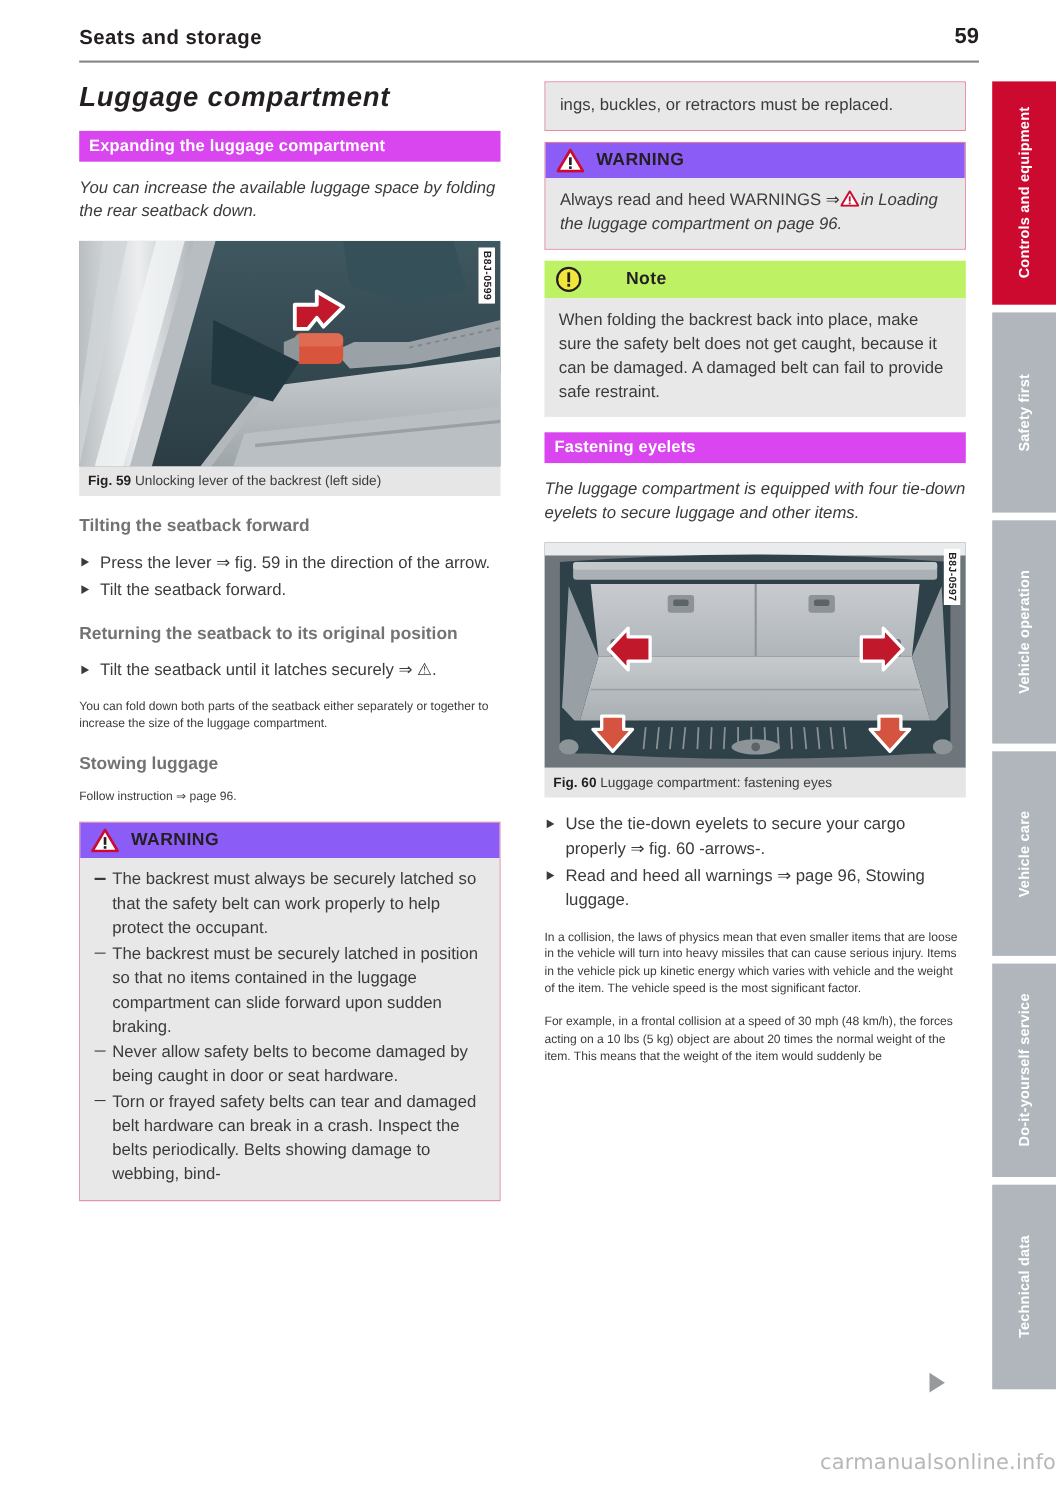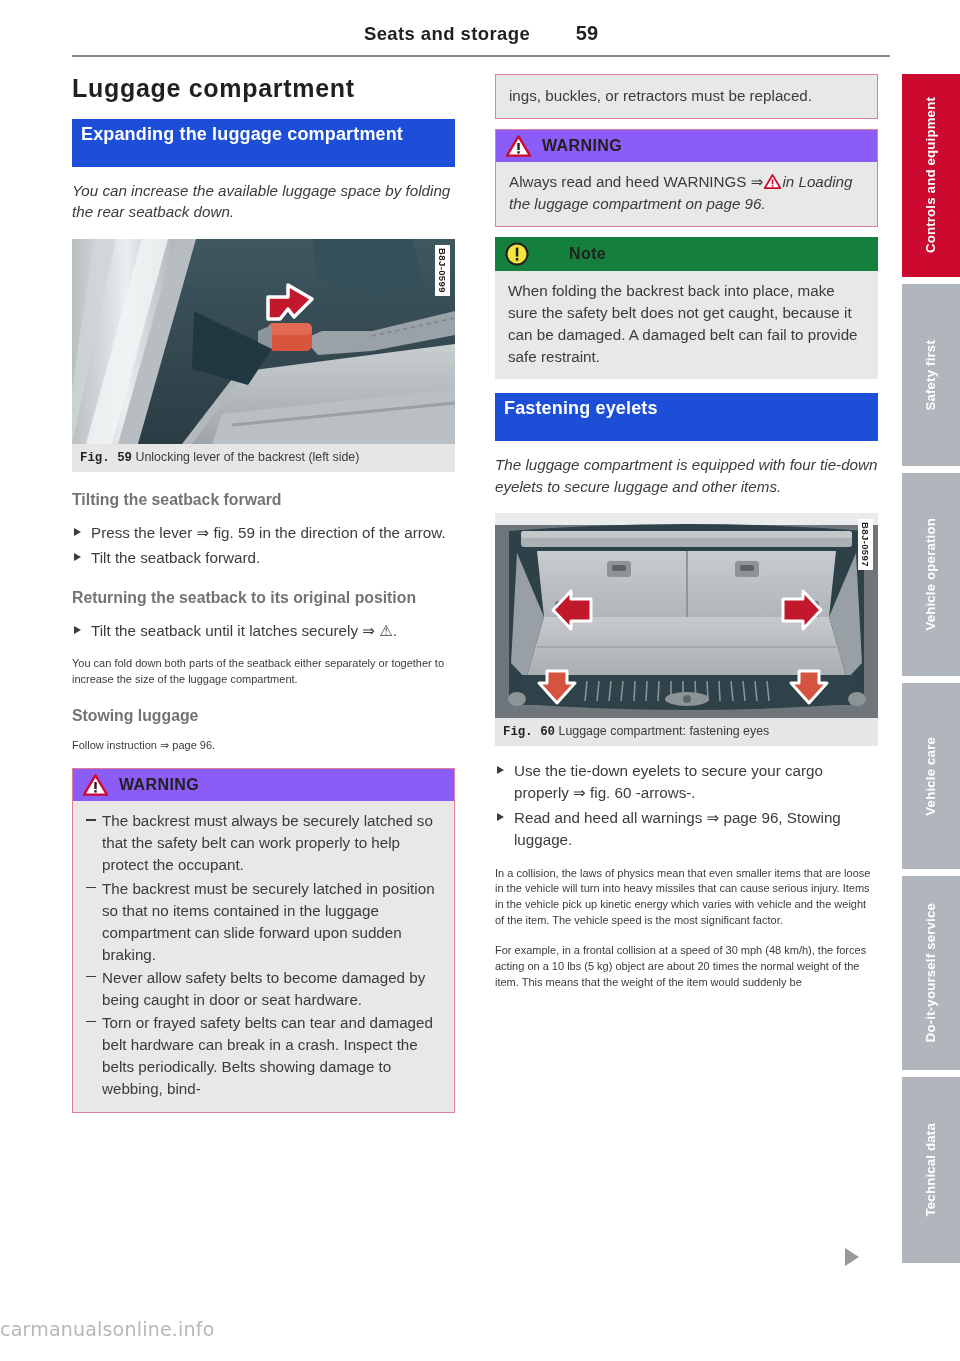--- a/index.html
+++ b/index.html
@@ -12,21 +12,21 @@
     position: relative;
     font-family: "Liberation Sans", sans-serif;
     color: #3b3b3d;
     overflow: hidden;
   }
 
   
   #page-header {
     position: absolute;
     left: 72px; top: 22px; width: 818px;
-    display: flex; align-items: flex-end; justify-content: center;
+    display: flex; align-items: flex-end; justify-content: space-between;
   }
   #page-header .hdr-title {
     font-size: 18.5px; font-weight: bold; color: #231f20;
     letter-spacing: .4px;
   }
   #page-header .hdr-page {
     font-size: 20px; font-weight: bold; color: #231f20;
     margin-left: 38px; width: 30px; text-align: right;
   }
   #header-rule {
@@ -35,26 +35,26 @@
   }
 
   
   .column { position: absolute; top: 74px; width: 383px; }
   #col-left  { left: 72px; }
   #col-right { left: 495px; }
 
   
   h1.chapter-title {
     font-size: 25px; font-weight: bold; color: #231f20;
-    margin: 0 0 16px 0; letter-spacing: .7px; line-height: 1.15;
+    margin: 0 0 16px 0; letter-spacing: .7px; line-height: 1.15; font-style: italic;
   }
   .red-bar {
-    background: #1d4ed8; color: #ffffff;
-    font-size: 18px; font-weight: bold;
-    padding: 5px 9px 22px 9px;
+    background: #d946ef; color: #ffffff;
+    font-size: 15px; font-weight: bold;
+    padding: 5px 9px 6px 9px;
     letter-spacing: .15px;
     margin-bottom: 13px;
   }
   p.intro {
     font-style: italic; font-size: 15.2px; line-height: 1.42;
     margin: 0 0 16px 0; color: #3b3b3d;
   }
   h2.sub {
     font-size: 15.8px; font-weight: bold; color: #737373;
     margin: 18px 0 12px 0; line-height: 1.3;
@@ -87,39 +87,39 @@
     background: #ffffff; color: #231f20;
     font-size: 9.5px; font-weight: bold;
     padding: 3px 2px;
     writing-mode: vertical-rl;
     letter-spacing: .4px;
   }
   .fig-caption {
     background: #e6e6e6; padding: 6px 8px 7px 8px;
     font-size: 12.4px; color: #3b3b3d;
   }
-  .fig-caption b { color: #231f20; font-family: Liberation Mono, monospace; }
+  .fig-caption b { color: #231f20; }
 
   
   .callout { border: 1px solid #e08098; margin: 0 0 10px 0; }
   .callout-head {
     background: #8b5cf6; display: flex; align-items: center;
     padding: 5px 10px; gap: 11px;
   }
   .callout-head .label {
     font-size: 16px; font-weight: bold; color: #231f20;
     letter-spacing: .4px;
   }
   .callout-body {
     background: #e8e8e8; padding: 9px 13px 11px 13px;
     font-size: 15.2px; line-height: 1.45;
   }
   .callout-body.plain { padding-top: 10px; }
   .callout.note { border: none; }
-  .callout.note .callout-head { background: #15803d; gap: 40px; }
+  .callout.note .callout-head { background: #bef264; gap: 40px; }
   ul.dashes { list-style: none; margin: 0; padding: 0; }
   ul.dashes li {
     position: relative; padding-left: 16px; margin-bottom: 1px;
     font-size: 15.2px; line-height: 1.45;
   }
   ul.dashes li .dash {
     position: absolute; left: 0; top: 9px;
     width: 10px; height: 1.6px; background: #3b3b3d;
   }
 
@@ -153,21 +153,21 @@
     position: absolute; left: 845px; top: 1248px;
     width: 0; height: 0;
     border-left: 14px solid #97999c;
     border-top: 9px solid transparent;
     border-bottom: 9px solid transparent;
   }
 
   
   #watermark {
     position: absolute; left: 0; top: 1318px; width: 960px;
-    text-align: left;
+    text-align: right;
     font-size: 19px; color: #b5b7b9;
     font-family: "DejaVu Sans", sans-serif;
     letter-spacing: .2px;
   }
 </style>
 </head>
 <body>
 
 <div id="page-header">
   <div class="hdr-title">Seats and storage</div>

